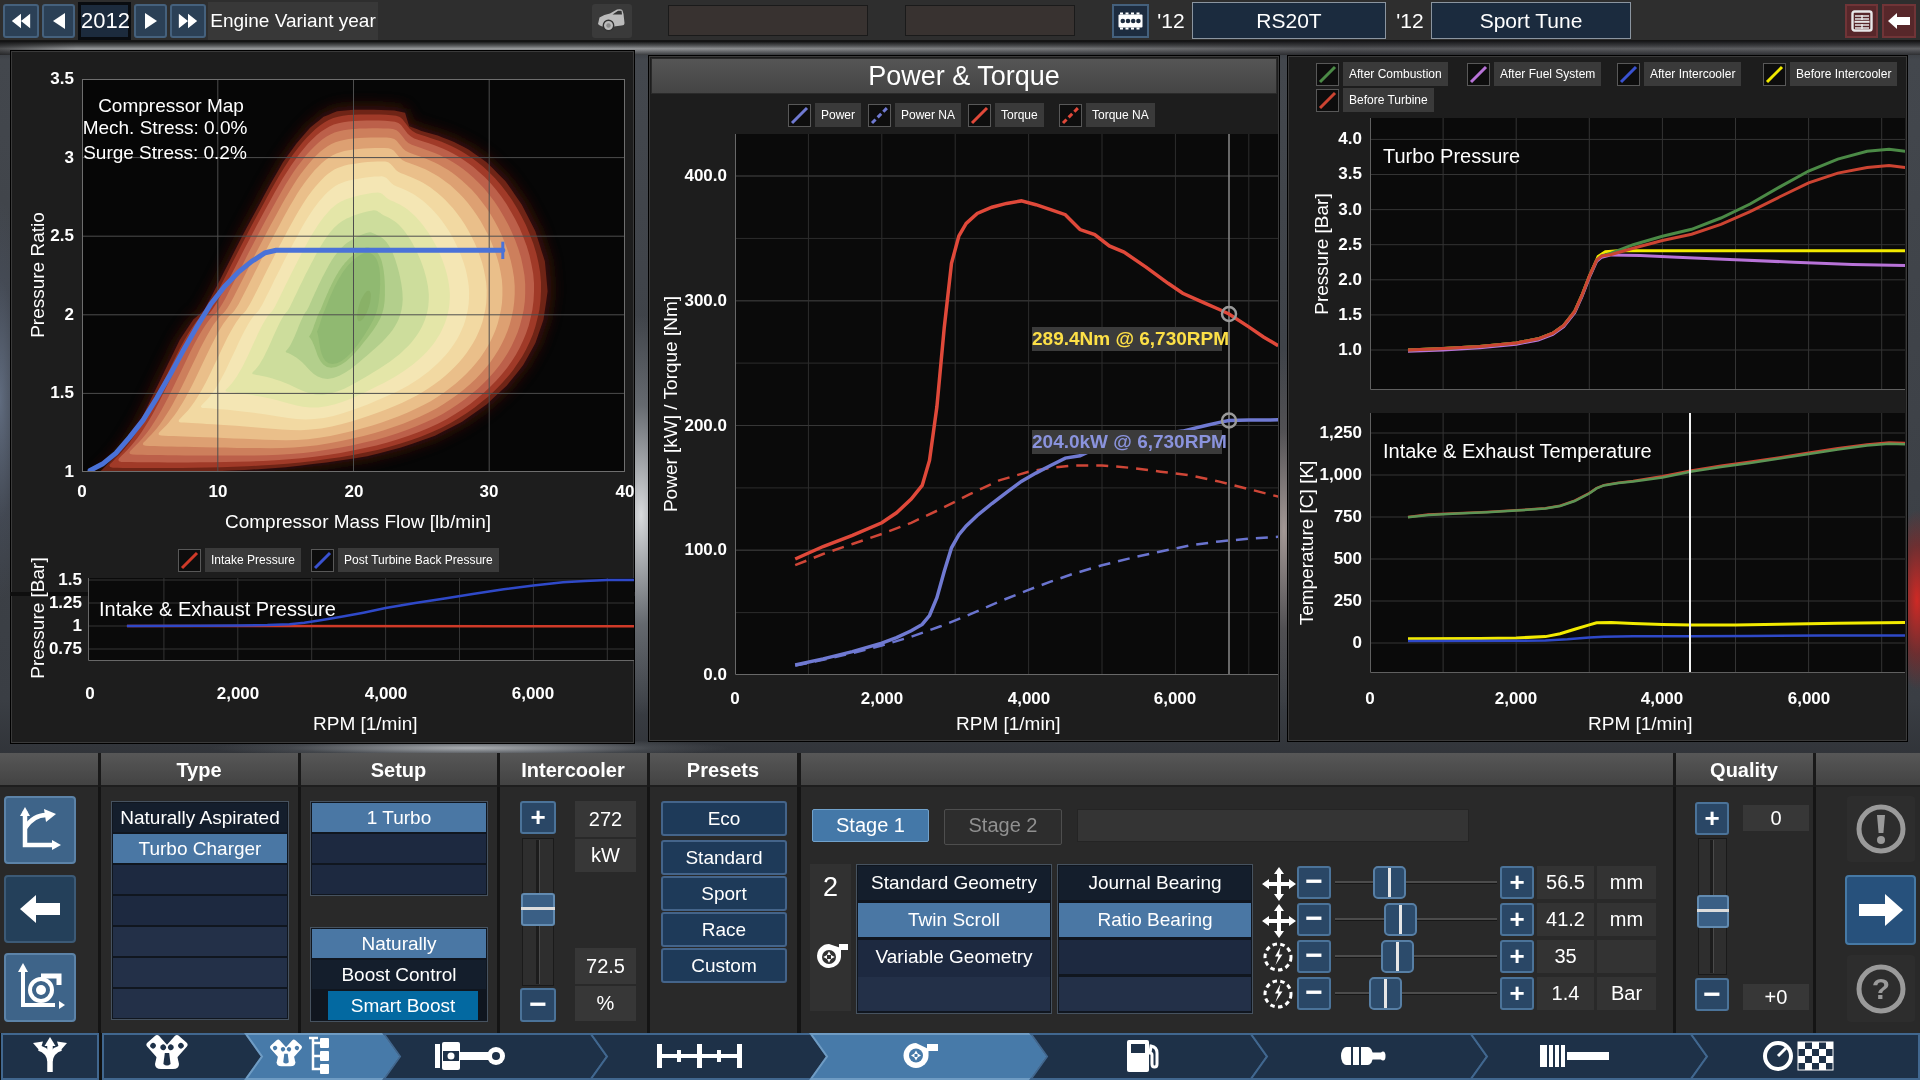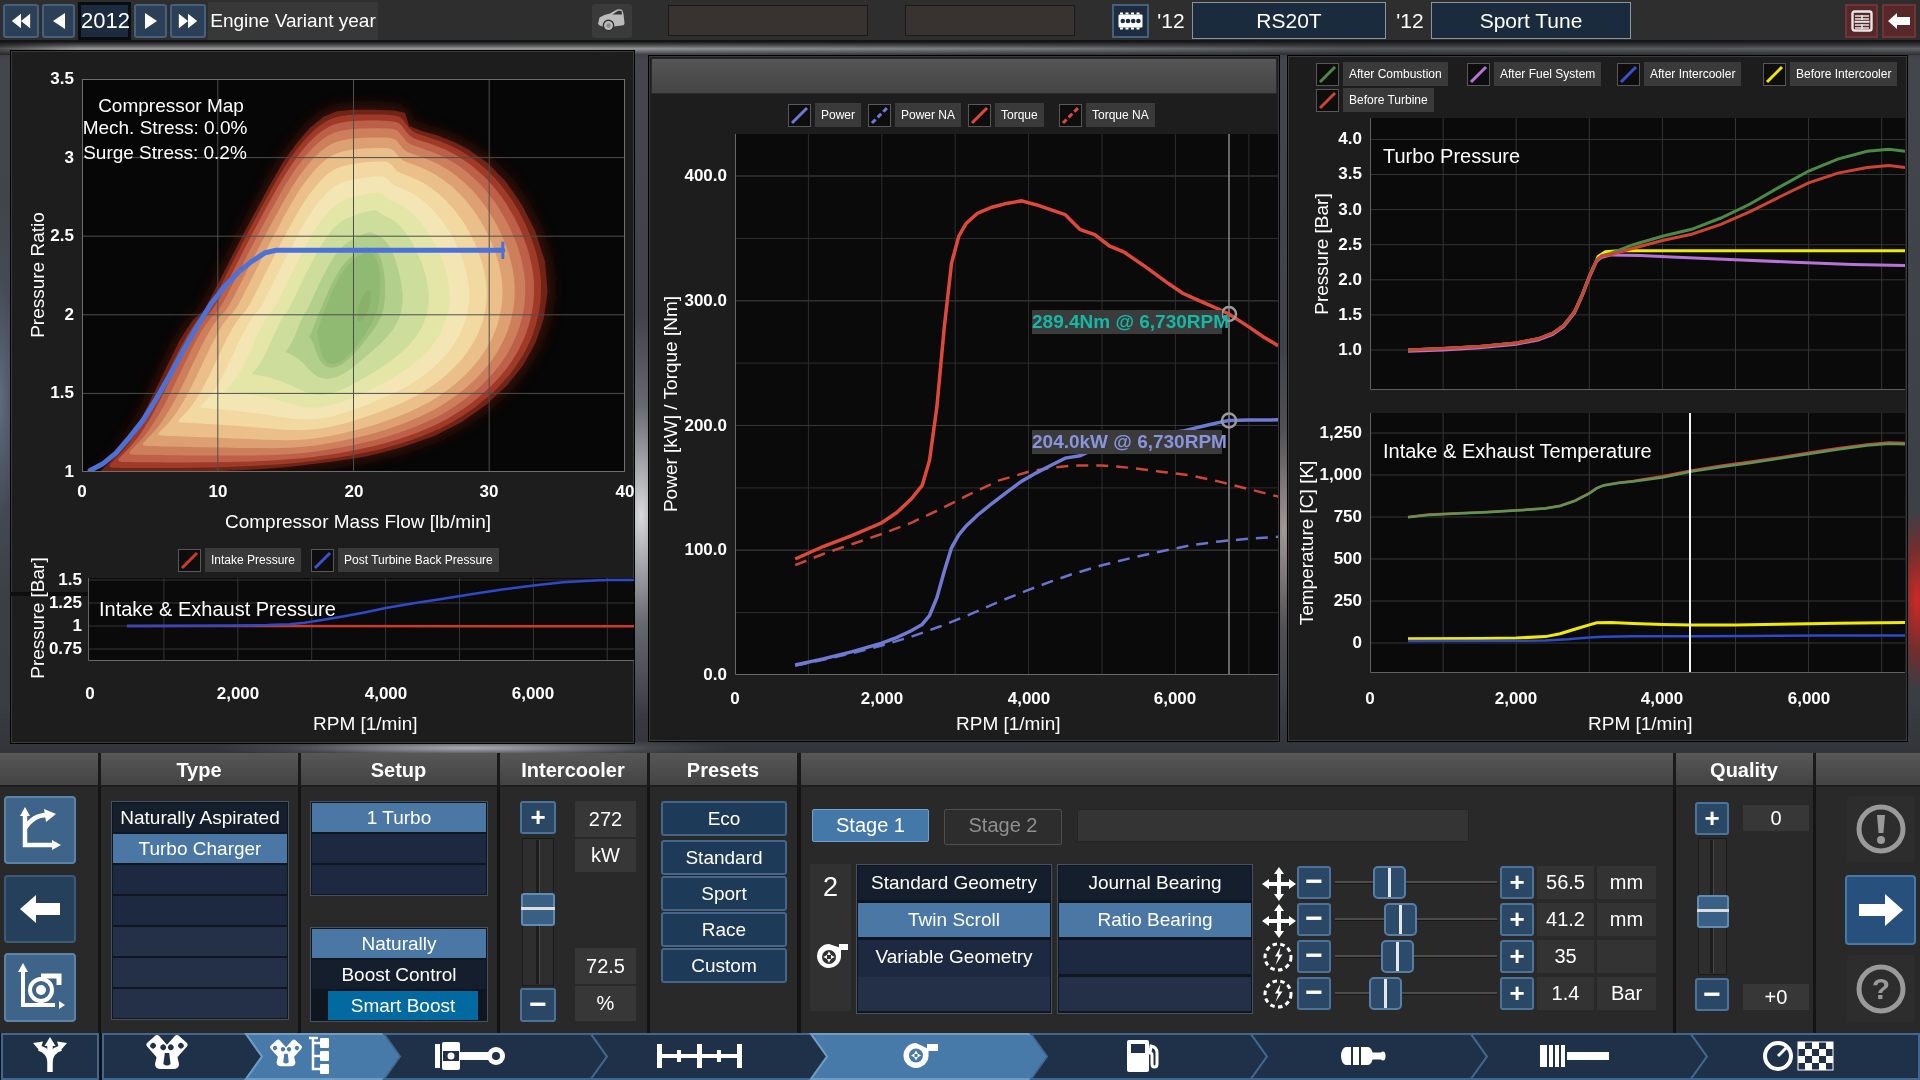--- a/index.html
+++ b/index.html
@@ -195,20 +195,21 @@
 <div class="tick tickr" style="left:82px;top:626px">1</div>
 <div class="tick tickr" style="left:82px;top:649px">0.75</div>
 <div class="tick tickc" style="left:90px;top:684px">0</div>
 <div class="tick tickc" style="left:238px;top:684px">2,000</div>
 <div class="tick tickc" style="left:386px;top:684px">4,000</div>
 <div class="tick tickc" style="left:533px;top:684px">6,000</div>
 <div class="atitle vert" style="left:38px;top:618px">Pressure [Bar]</div>
 <div class="atitle" style="left:313px;top:713px">RPM [1/min]</div>
 <div class="panel" style="left:648px;top:55px;width:632px;height:687px"></div>
 <div class="ab" style="left:651px;top:58px;width:626px;height:36px;background:linear-gradient(180deg,#555 0,#444 100%);border:1px solid #2a2a2a"></div>
+<div class="ab" style="left:651px;top:59px;width:626px;height:34px;font-size:27px;text-align:center;line-height:34px">Power &amp; Torque</div>
 <div class="legbox" style="left:788px;top:101px">
       <div class="licon">
         <svg width="21" height="21" viewBox="0 0 21 21" style="position:absolute;left:0;top:0">
           <line x1="3" y1="18" x2="18" y2="3" stroke="#707ad2" stroke-width="3"></line>
         </svg>
       </div>
       <div class="llab">Power</div>
     </div>
 <div class="legbox" style="left:868px;top:101px">
       <div class="licon">
@@ -263,21 +264,21 @@
 <g transform="translate(-735,-134)">
 <polyline points="795.2,565.2 823.1,554.0 852.4,544.0 881.8,534.0 911.2,522.8 940.5,509.1 969.9,494.1 999.2,480.4 1028.6,471.7 1050.6,467.9 1072.6,465.4 1102.0,465.4 1131.4,467.9 1160.7,471.7 1190.1,475.4 1219.4,481.6 1248.8,489.1 1278.2,496.6" fill="none" stroke="#cf4637" stroke-width="2.5" stroke-dasharray="12 8"></polyline>
 <polyline points="795.2,665.6 823.1,659.8 852.4,653.1 881.8,645.5 911.2,636.7 940.5,626.3 969.9,614.4 999.2,601.6 1028.6,589.8 1050.6,581.7 1072.6,574.0 1102.0,565.3 1131.4,557.9 1160.7,551.5 1190.1,545.4 1219.4,541.4 1248.8,538.7 1278.2,536.8" fill="none" stroke="#6a74cf" stroke-width="2.5" stroke-dasharray="12 8"></polyline>
 <polyline points="795.2,559.0 823.1,546.5 852.4,535.3 881.8,522.8 896.5,512.8 911.2,499.1 922.2,485.4 929.5,460.4 936.9,406.8 944.2,328.2 951.5,263.3 958.9,235.9 966.2,223.4 977.2,213.4 991.9,207.2 1006.6,203.4 1021.3,200.9 1035.9,204.7 1050.6,209.7 1065.3,214.7 1080.0,229.6 1094.7,234.6 1109.3,245.9 1124.0,252.1 1146.0,267.1 1168.1,283.3 1182.7,293.3 1204.8,303.2 1219.4,309.5 1229.0,314.0 1248.8,326.9 1263.5,336.9 1278.2,345.7" fill="none" stroke="#e0493a" stroke-width="3.5"></polyline>
 <polyline points="795.2,665.0 823.1,658.9 852.4,651.6 881.8,643.1 896.5,637.6 911.2,630.8 922.2,624.4 929.5,615.5 936.9,597.8 944.2,571.5 951.5,547.8 958.9,534.7 966.2,526.0 977.2,515.5 991.9,503.5 1006.6,492.3 1021.3,481.4 1035.9,473.1 1050.6,465.5 1065.3,458.1 1080.0,455.8 1094.7,449.0 1109.3,445.8 1124.0,440.3 1146.0,435.8 1168.1,433.0 1182.7,431.1 1204.8,425.8 1219.4,422.4 1229.0,420.6 1248.8,419.9 1263.5,420.1 1278.2,419.8" fill="none" stroke="#707ad2" stroke-width="3.5"></polyline>
 </g>
 <circle cx="494" cy="180" r="7" fill="none" stroke="#9a9a9a" stroke-width="2.5"></circle>
 <circle cx="494" cy="286.5" r="7" fill="none" stroke="#9a9a9a" stroke-width="2.5"></circle>
 <path d="M0.5 0 V540.5 H543" fill="none" stroke="#686868" stroke-width="1"></path>
 </svg>
-<div class="ab" style="left:1032px;top:310px;width:190px;height:24px;background:#3b3b3b;font-size:19px;font-weight:bold;color:#14b8a6;line-height:24px;white-space:nowrap">289.4Nm @ 6,730RPM</div>
+<div class="ab" style="left:1032px;top:327px;width:190px;height:24px;background:#3b3b3b;font-size:19px;font-weight:bold;color:#fde047;line-height:24px;white-space:nowrap">289.4Nm @ 6,730RPM</div>
 <div class="ab" style="left:1032px;top:430px;width:190px;height:24px;background:#3b3b3b;font-size:19px;font-weight:bold;color:#8a93dd;text-align:center;line-height:24px;white-space:nowrap">204.0kW @ 6,730RPM</div>
 <div class="tick tickr" style="left:727px;top:675px">0.0</div>
 <div class="tick tickr" style="left:727px;top:550px">100.0</div>
 <div class="tick tickr" style="left:727px;top:426px">200.0</div>
 <div class="tick tickr" style="left:727px;top:301px">300.0</div>
 <div class="tick tickr" style="left:727px;top:176px">400.0</div>
 <div class="tick tickc" style="left:735px;top:689px">0</div>
 <div class="tick tickc" style="left:882px;top:689px">2,000</div>
 <div class="tick tickc" style="left:1029px;top:689px">4,000</div>
 <div class="tick tickc" style="left:1175px;top:689px">6,000</div>

